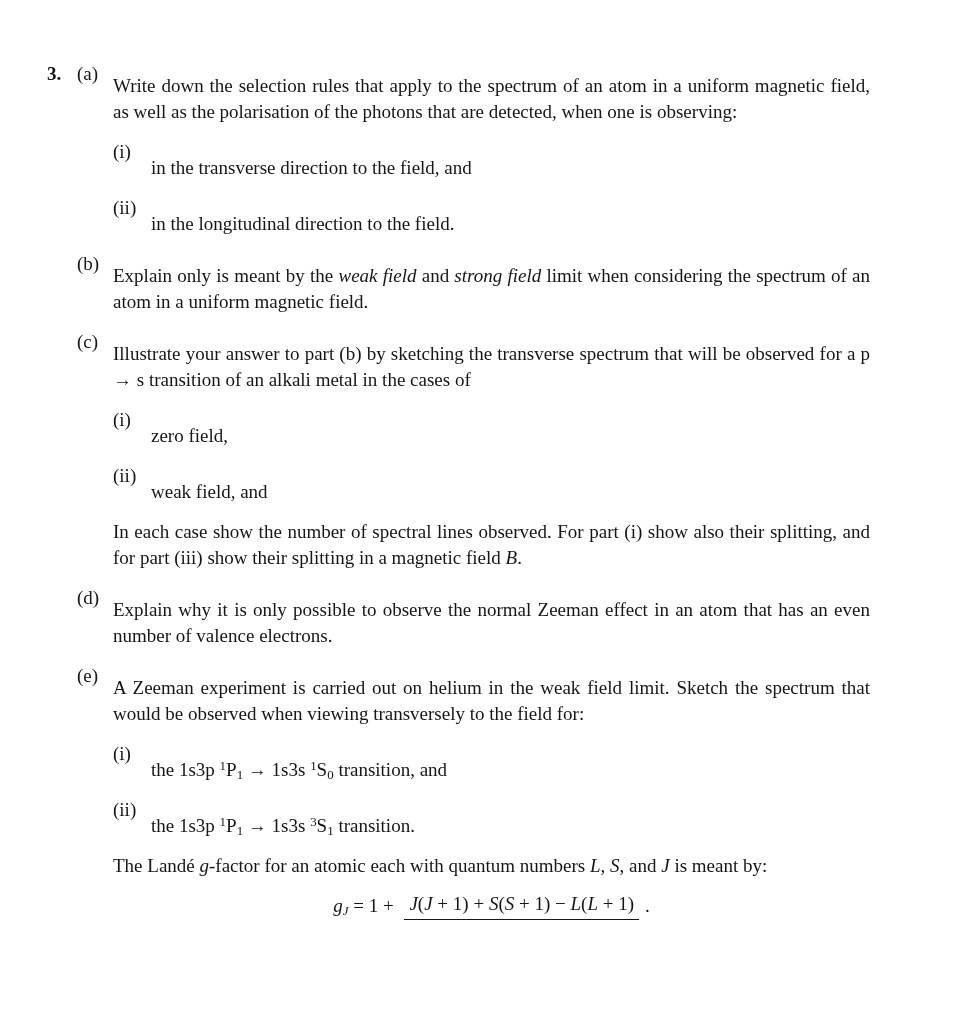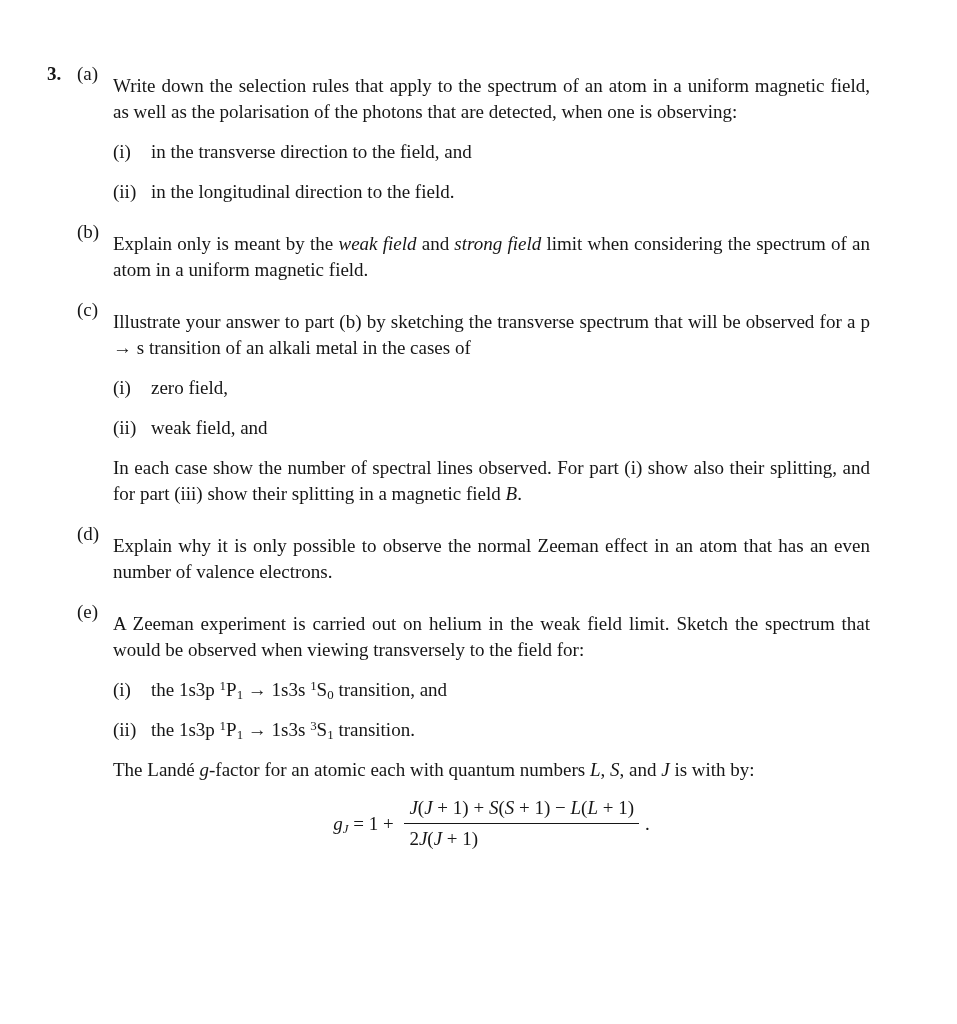--- a/index.html
+++ b/index.html
@@ -17,21 +17,21 @@
   .page { padding: 61px 87px 0 47px; }
   .qrow { display: flex; }
   .qnum { width: 30px; flex-shrink: 0; font-weight: bold; }
   .qbody { flex: 1; min-width: 0; }
   .part { display: flex; }
   .plabel { width: 36px; flex-shrink: 0; }
   .pbody { flex: 1; min-width: 0; }
   .para { margin: 12px 0 14px 0; text-align: justify; }
   .sub { display: flex; margin: 0 0 14px 0; }
   .slabel { min-width: 38px; flex-shrink: 0; }
-  .stext { flex: 1; min-width: 0; }
+  .stext { flex: 1; min-width: 0; margin-top: 16px; }
   sup, sub { font-size: 68%; line-height: 0; }
   sub { vertical-align: -0.25em; }
   sup { vertical-align: 0.45em; }
   i { font-style: italic; font-family: Liberation Serif, serif; }
   .equation {
     text-align: center;
     margin: 12px 0 14px 0;
     white-space: nowrap;
   }
   .eq-lhs { display: inline; }
@@ -111,27 +111,26 @@
         <div class="pbody">
           <p class="para"><span>A Zeeman experiment is carried out on helium in the weak field limit. Sketch the spectrum that would be observed when viewing transversely to the field for:</span></p>
           <div class="sub">
             <span class="slabel">(i)</span>
             <span class="stext"><span>the 1s3p </span><sup>1</sup><span>P</span><sub>1</sub><span> → 1s3s </span><sup>1</sup><span>S</span><sub>0</sub><span> transition, and</span></span>
           </div>
           <div class="sub">
             <span class="slabel">(ii)</span>
             <span class="stext"><span>the 1s3p </span><sup>1</sup><span>P</span><sub>1</sub><span> → 1s3s </span><sup>3</sup><span>S</span><sub>1</sub><span> transition.</span></span>
           </div>
-          <p class="para"><span>The Landé </span><i>g</i><span>-factor for an atomic each with quantum numbers </span><i>L</i><span>, </span><i>S</i><span>, and </span><i>J</i><span> is with by:</span></p>
+          <p class="para"><span>The Landé </span><i>g</i><span>-factor for an atomic each with quantum numbers </span><i>L</i><span>, </span><i>S</i><span>, and </span><i>J</i><span> is meant by:</span></p>
 
           <div class="equation">
             <span class="eq-lhs"><i>g</i><sub><i>J</i></sub><span> = 1 +</span></span>
             <span class="frac">
               <span class="num"><i>J</i><span>(</span><i>J</i><span> + 1) + </span><i>S</i><span>(</span><i>S</i><span> + 1) − </span><i>L</i><span>(</span><i>L</i><span> + 1)</span></span>
-              <span class="den"><span>2</span><i>J</i><span>(</span><i>J</i><span> + 1)</span></span>
             </span><span>.</span>
           </div>
         </div>
       </div>
 
     </div>
   </div>
 </div>
 
 </body></html>

